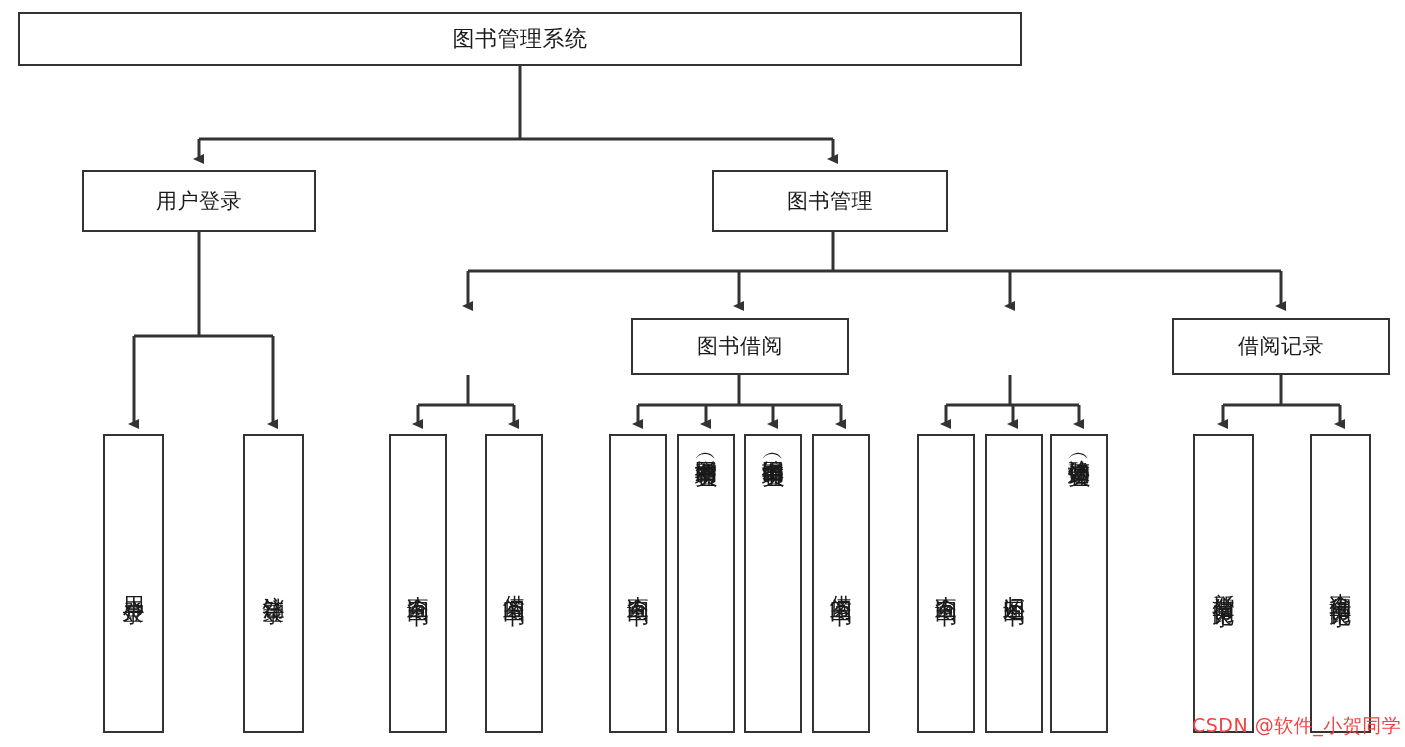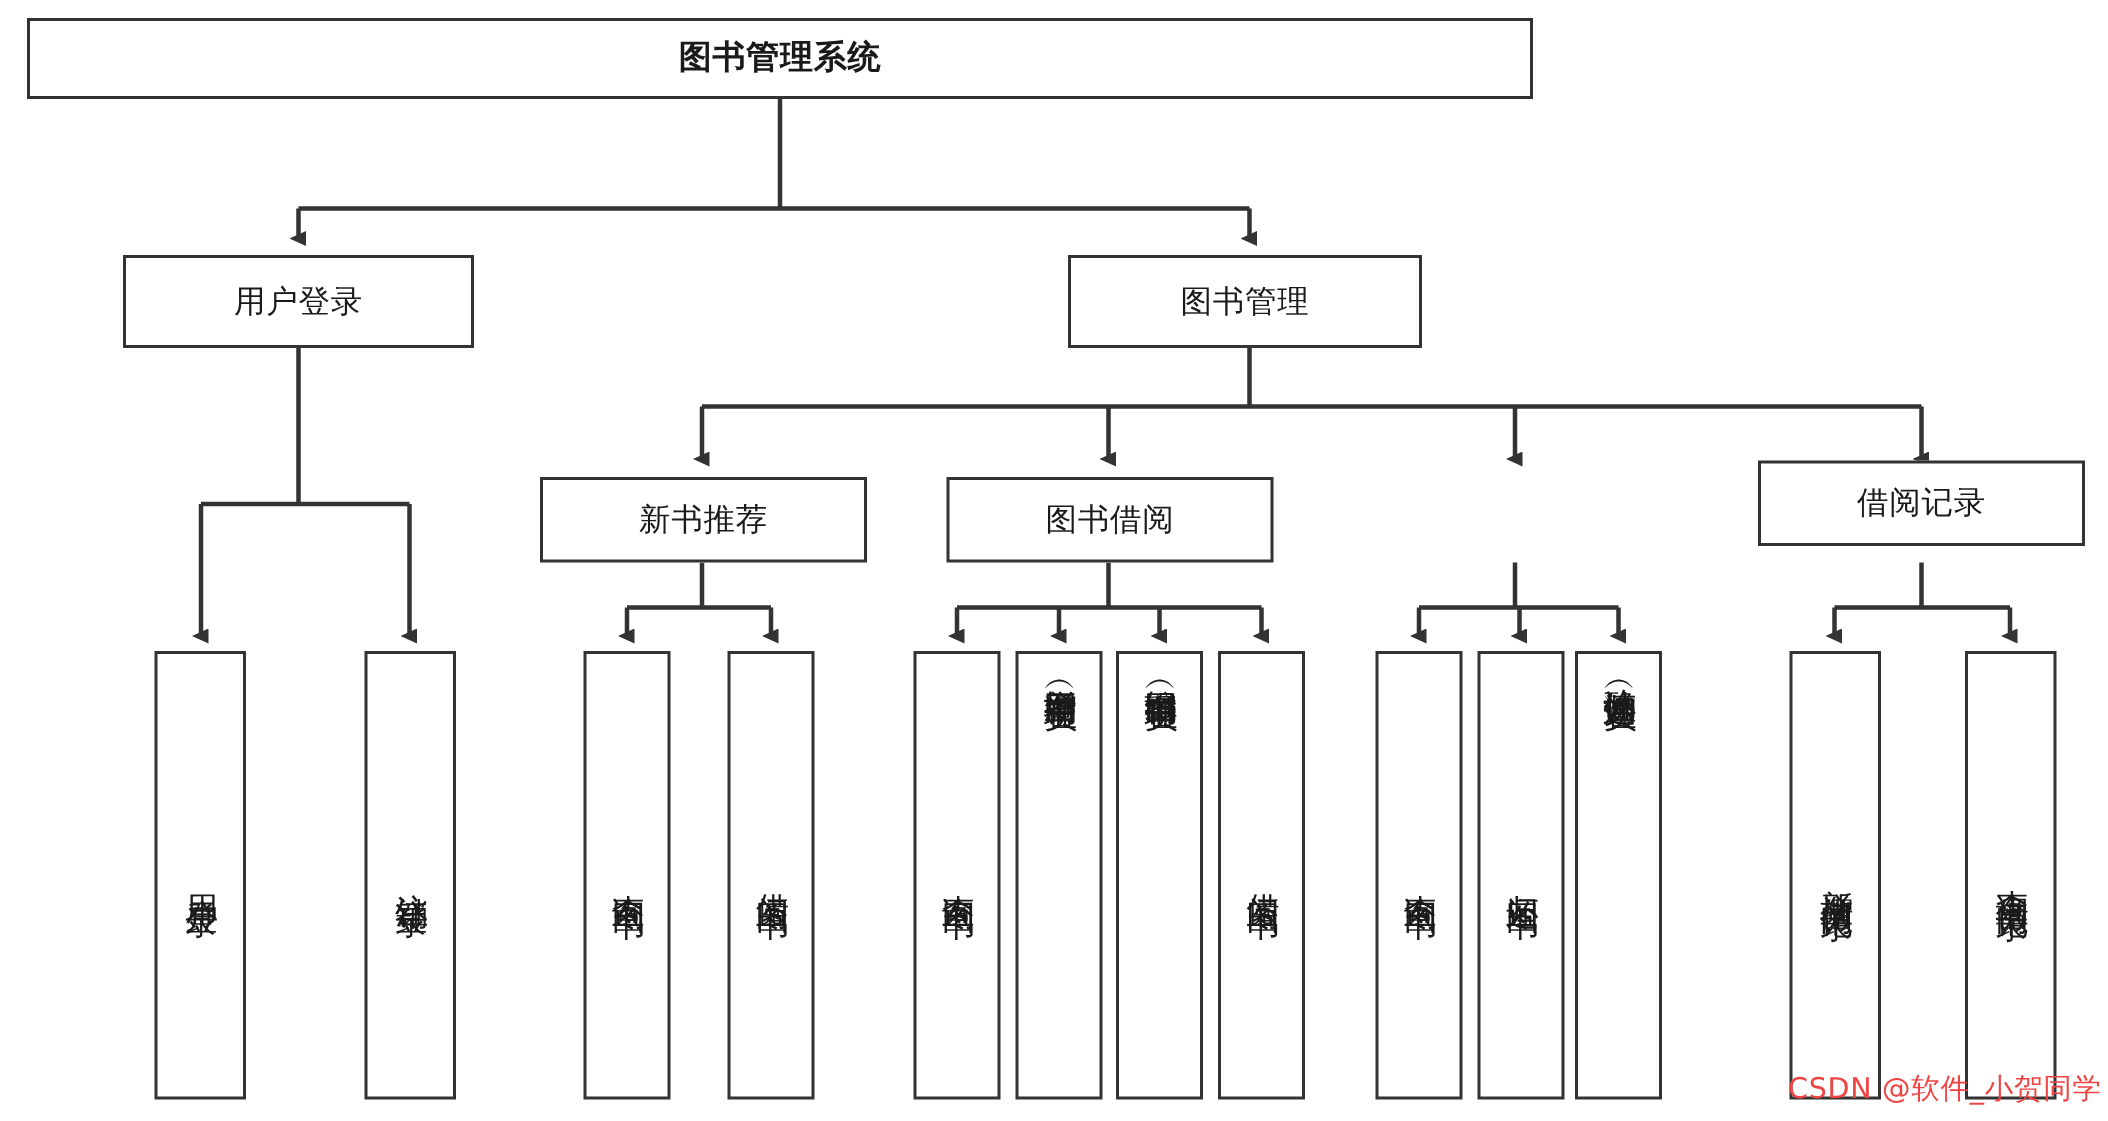--- a/index.html
+++ b/index.html
@@ -42,21 +42,20 @@
     line-height: 1.18;
   }
   
   .node.horiz .label {
     font-size: 21px;
     letter-spacing: 0.5px;
     white-space: nowrap;
   }
   .node.root .label {
     font-size: 22px;
-    font-weight: bold;
   }
   
   .node.leaf {
     align-items: flex-start;
     justify-content: center;
     padding-top: 6px;
   }
   .node.leaf .label {
     writing-mode: vertical-rl;
     text-orientation: upright;
@@ -141,30 +140,27 @@
   </div>
 
   <div class="node horiz" style="left:82px; top:170px; width:234px; height:62px;">
     <span class="label">用户登录</span>
   </div>
 
   <div class="node horiz" style="left:712px; top:170px; width:236px; height:62px;">
     <span class="label">图书管理</span>
   </div>
 
-  <div class="node horiz" style="left:360px; top:318px; width:218px; height:57px;">
-    <span class="label">新书推荐</span>
-  </div>
 
   <div class="node horiz" style="left:631px; top:318px; width:218px; height:57px;">
     <span class="label">图书借阅</span>
   </div>
 
 
-  <div class="node horiz" style="left:1172px; top:307px; width:218px; height:57px;">
+  <div class="node horiz" style="left:1172px; top:318px; width:218px; height:57px;">
     <span class="label">借阅记录</span>
   </div>
 
   <div class="node leaf centered" style="left:103px; top:434px; width:61px; height:299px;">
     <span class="label">用户登录</span>
   </div>
 
   <div class="node leaf centered" style="left:243px; top:434px; width:61px; height:299px;">
     <span class="label">注销登录</span>
   </div>

